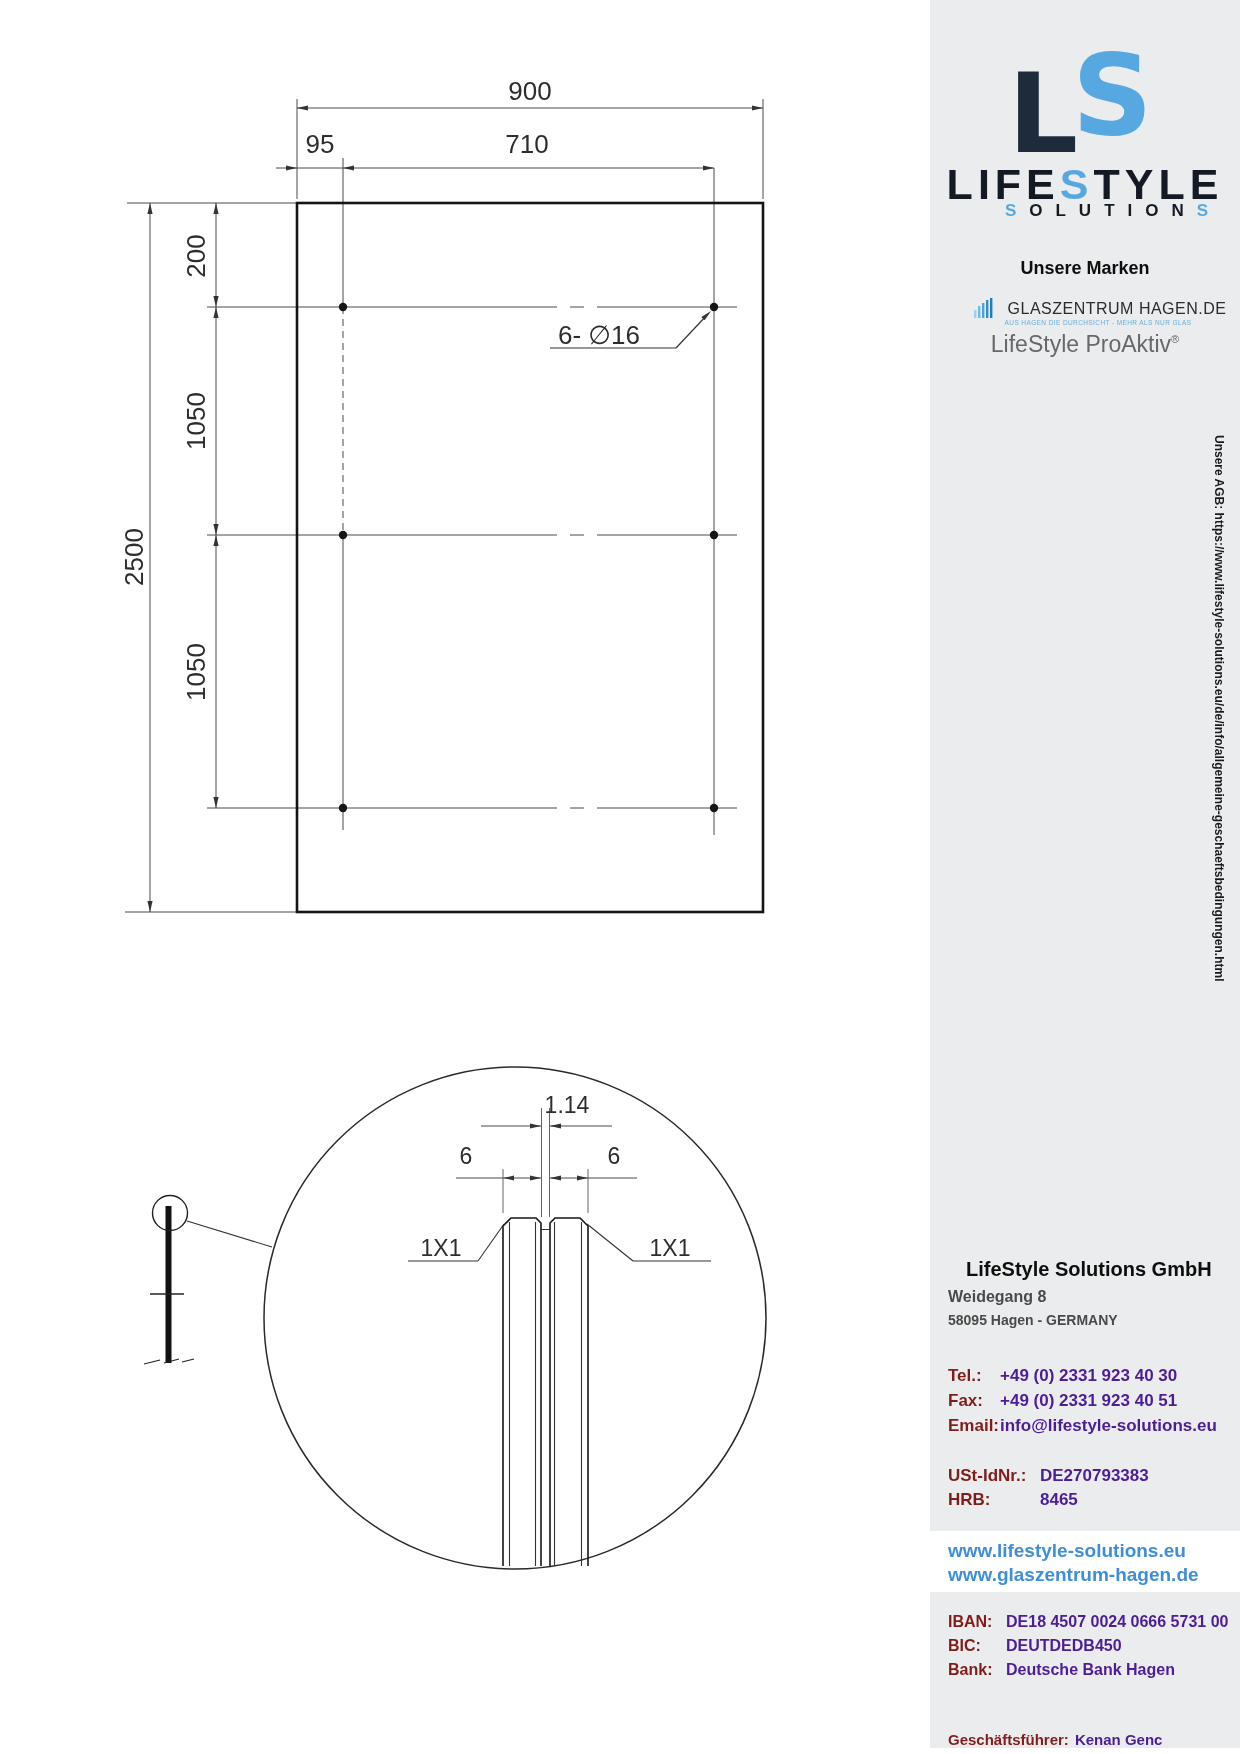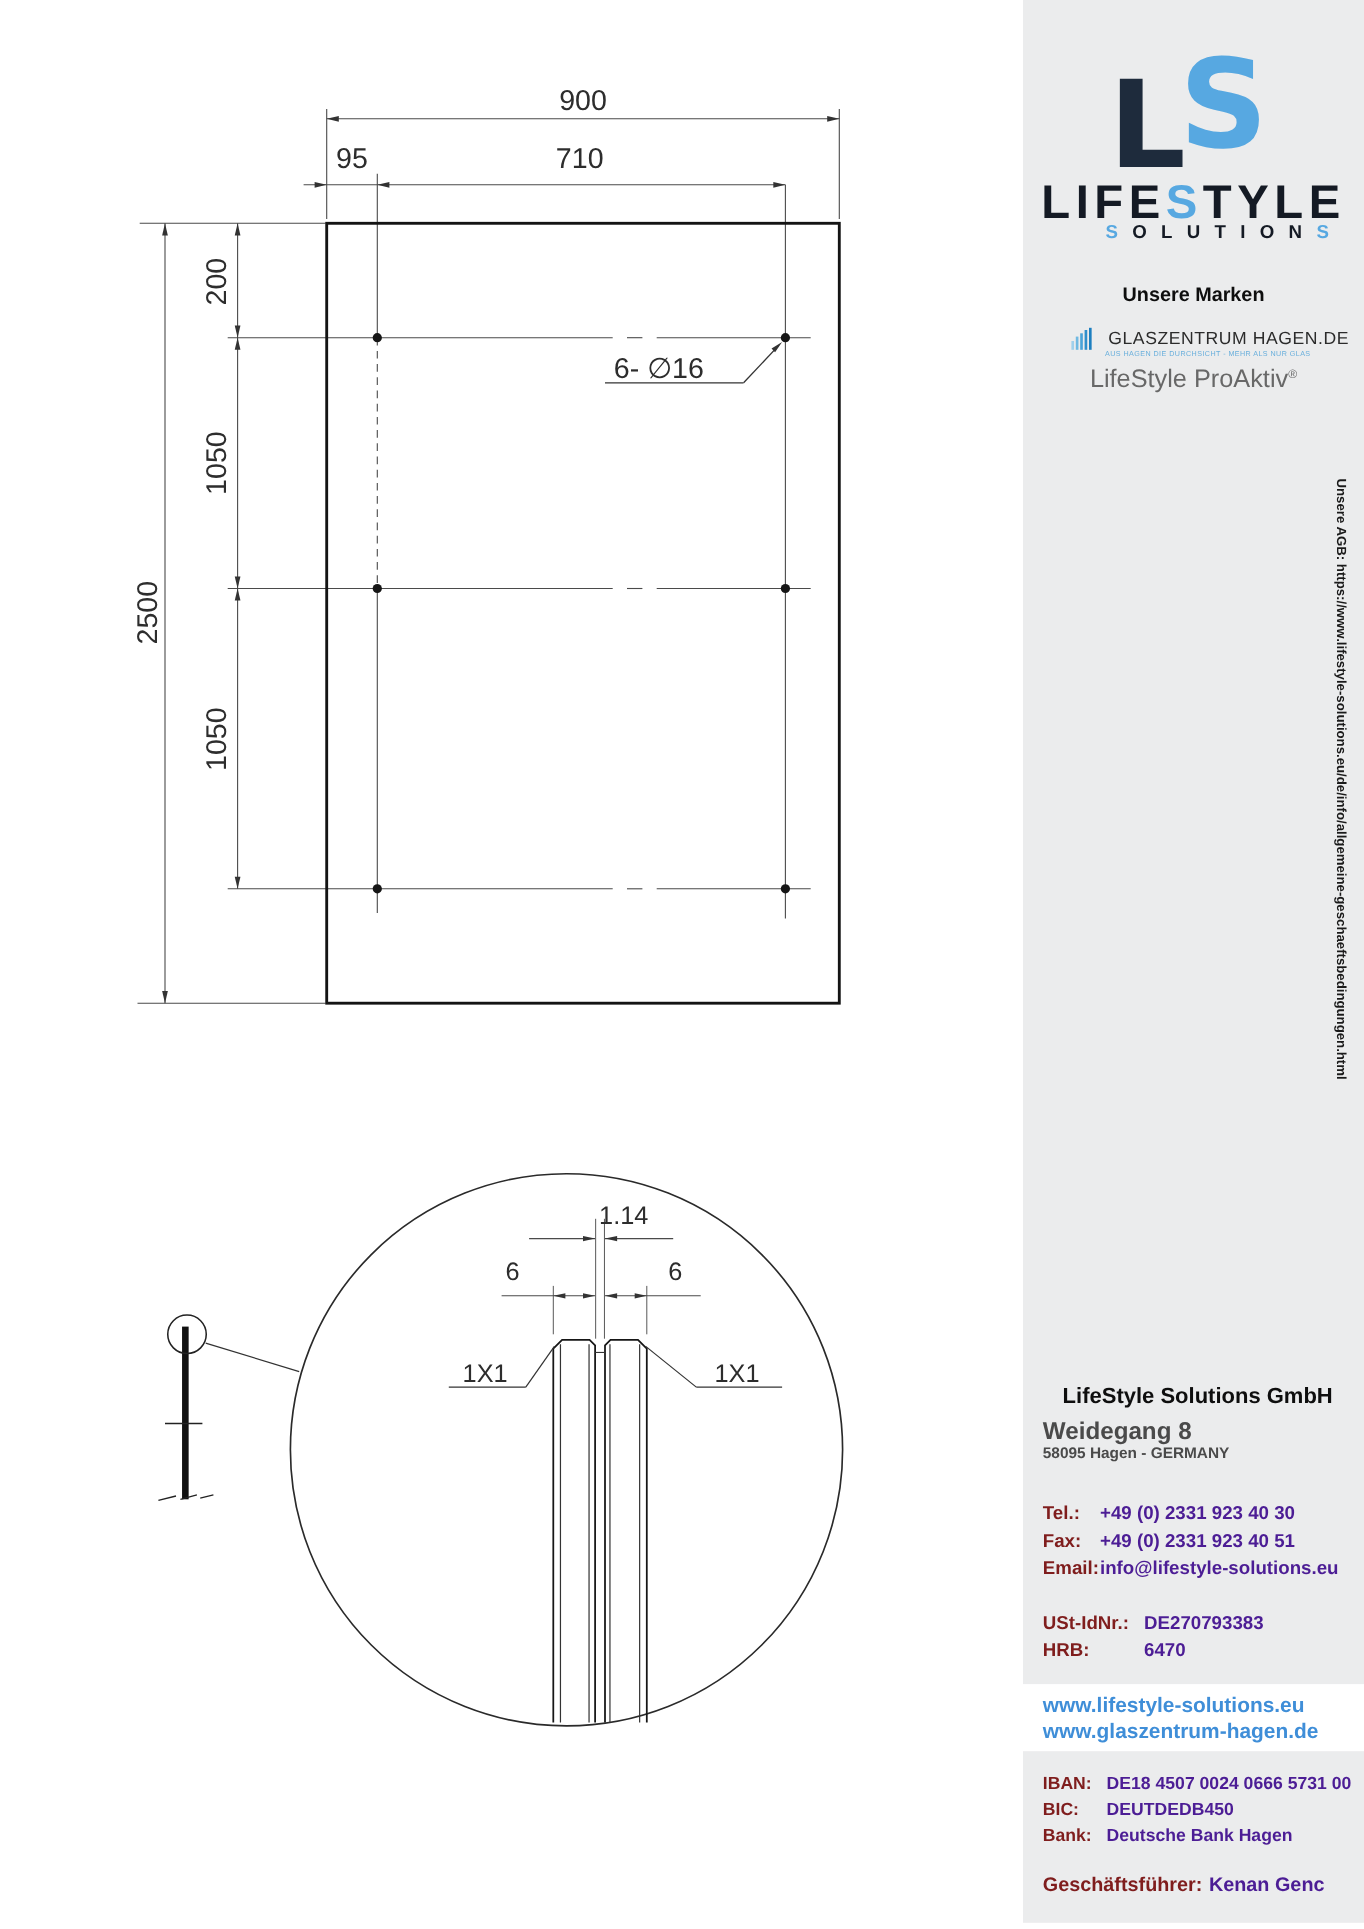--- a/index.html
+++ b/index.html
@@ -44,31 +44,31 @@
     position:absolute;top:331px;left:0;width:100%;text-align:center;
     font-size:23px;color:#686868;
   }
   .proaktiv sup{font-size:11px;}
   .agb-vertical{
     position:absolute;left:282px;top:435px;height:640px;
     writing-mode:vertical-rl;
     font-size:12px;font-weight:bold;color:#1a1a1a;white-space:nowrap;
   }
   .company-name{position:absolute;top:1258px;left:18px;font-size:20px;font-weight:bold;color:#0e0e0e;margin-left:18px;}
-  .company-line1{position:absolute;top:1288px;left:18px;font-size:22px;font-weight:bold;color:#4a4a4a;}
+  .company-line1{position:absolute;top:1288px;left:18px;font-size:16px;font-weight:bold;color:#4a4a4a;}
   .company-line2{position:absolute;top:1312px;left:18px;font-size:14px;font-weight:bold;color:#4a4a4a;}
   .info-row{position:absolute;left:18px;font-size:17px;font-weight:bold;white-space:nowrap;}
   .info-row .lbl{display:inline-block;color:#7f1d1d;}
   .info-row .val{color:#4c1d95;}
   .w52 .lbl{width:52px;}
   .w92 .lbl{width:92px;}
   .w58 .lbl{width:58px;}
   .weblink{position:absolute;left:18px;font-size:19px;font-weight:bold;color:#3f8ed8;}
   .bank-row{font-size:16px;}
-  .ceo-row{font-size:18px;}
+  .ceo-row{font-size:15px;margin-top:28px;}
 </style>
 </head>
 <body>
 
 <svg id="drawing" width="830" height="1754" viewBox="0 0 830 1754">
 
   <g stroke-linecap="butt">
 
     <g stroke="#4a4a4a" stroke-width="1" fill="none">
       <line x1="297" y1="99" x2="297" y2="199"></line>
@@ -232,21 +232,21 @@
 
   <div class="company-name">LifeStyle Solutions GmbH</div>
   <div class="company-line1">Weidegang 8</div>
   <div class="company-line2">58095 Hagen - GERMANY</div>
 
   <div class="info-row w52" style="top:1366px;"><span class="lbl">Tel.:</span><span class="val">+49 (0) 2331 923 40 30</span></div>
   <div class="info-row w52" style="top:1391px;"><span class="lbl">Fax:</span><span class="val">+49 (0) 2331 923 40 51</span></div>
   <div class="info-row w52" style="top:1416px;"><span class="lbl">Email:</span><span class="val">info@lifestyle-solutions.eu</span></div>
 
   <div class="info-row w92" style="top:1466px;"><span class="lbl">USt-IdNr.:</span><span class="val">DE270793383</span></div>
-  <div class="info-row w92" style="top:1490px;"><span class="lbl">HRB:</span><span class="val">6470</span></div>
+  <div class="info-row w92" style="top:1490px;"><span class="lbl">HRB:</span><span class="val">8465</span></div>
 
   <div class="weblink" style="top:1540px;">www.lifestyle-solutions.eu</div>
   <div class="weblink" style="top:1564px;">www.glaszentrum-hagen.de</div>
 
   <div class="info-row w58 bank-row" style="top:1613px;"><span class="lbl">IBAN:</span><span class="val">DE18 4507 0024 0666 5731 00</span></div>
   <div class="info-row w58 bank-row" style="top:1637px;"><span class="lbl">BIC:</span><span class="val">DEUTDEDB450</span></div>
   <div class="info-row w58 bank-row" style="top:1661px;"><span class="lbl">Bank:</span><span class="val">Deutsche Bank Hagen</span></div>
 
   <div class="info-row ceo-row" style="top:1703px;"><span class="lbl" style="margin-right:6px;">Geschäftsführer:</span><span class="val">Kenan Genc</span></div>
 </div>

